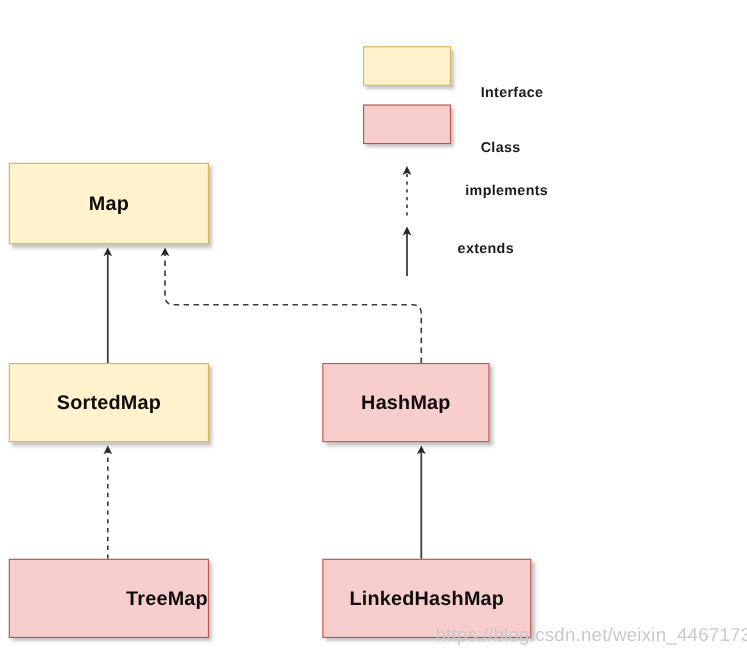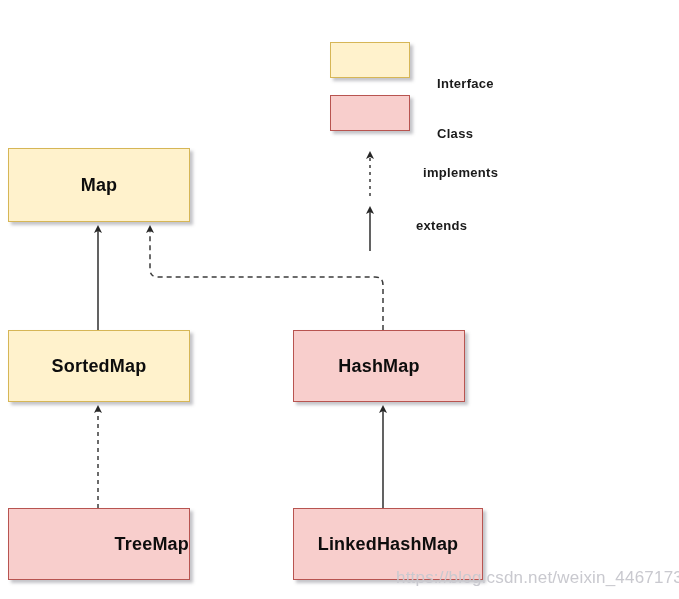--- a/index.html
+++ b/index.html
@@ -104,21 +104,21 @@
   </svg>
 
   <div class="node iface" style="left:8px; top:330px; width:182px; height:72px;">
     <span>SortedMap</span>
   </div>
 
   <div class="node iface" style="left:8px; top:148px; width:182px; height:74px;">
     <span>Map</span>
   </div>
 
-  <div class="node cls" style="left:293px; top:330px; width:172px; height:72px;">
+  <div class="node cls" style="left:293px; top:330px; width:152px; height:72px;">
     <span>HashMap</span>
   </div>
 
   <div class="node cls" style="left:8px; top:508px; width:182px; height:72px;justify-content:flex-end;">
     <span>TreeMap</span>
   </div>
 
   <div class="node cls" style="left:293px; top:508px; width:190px; height:72px;">
     <span>LinkedHashMap</span>
   </div>

